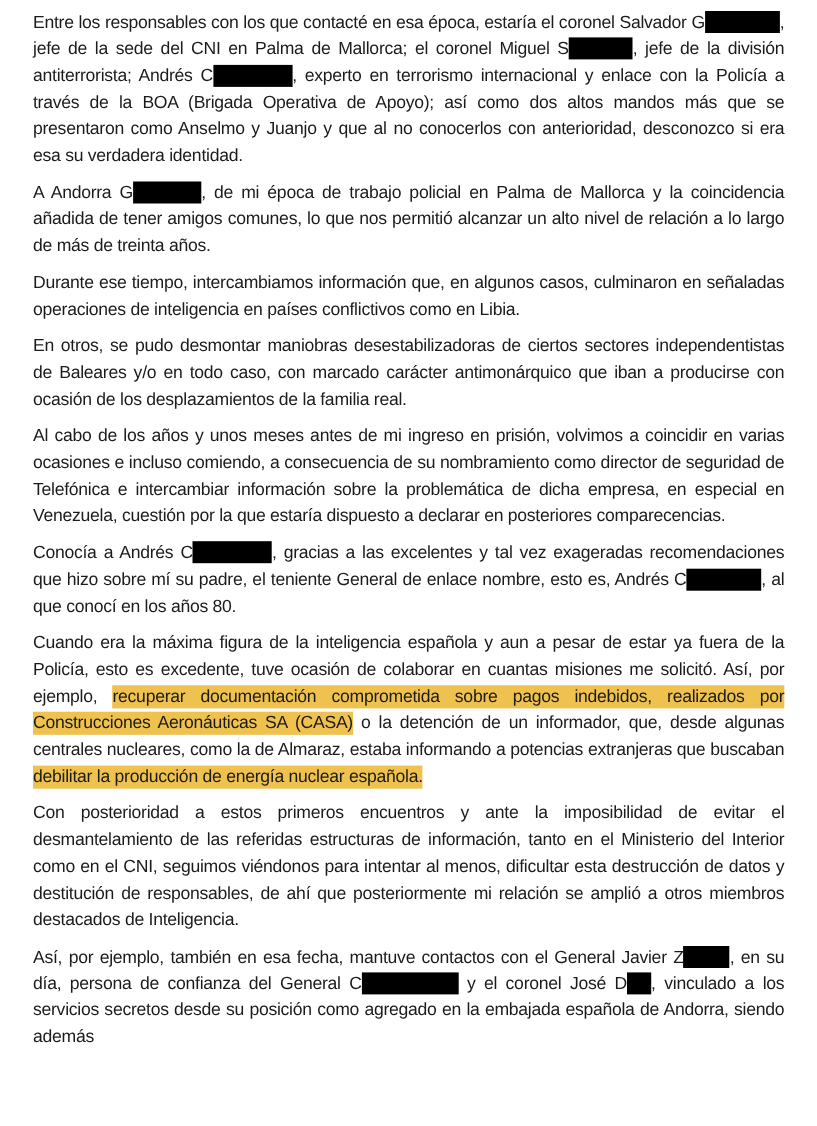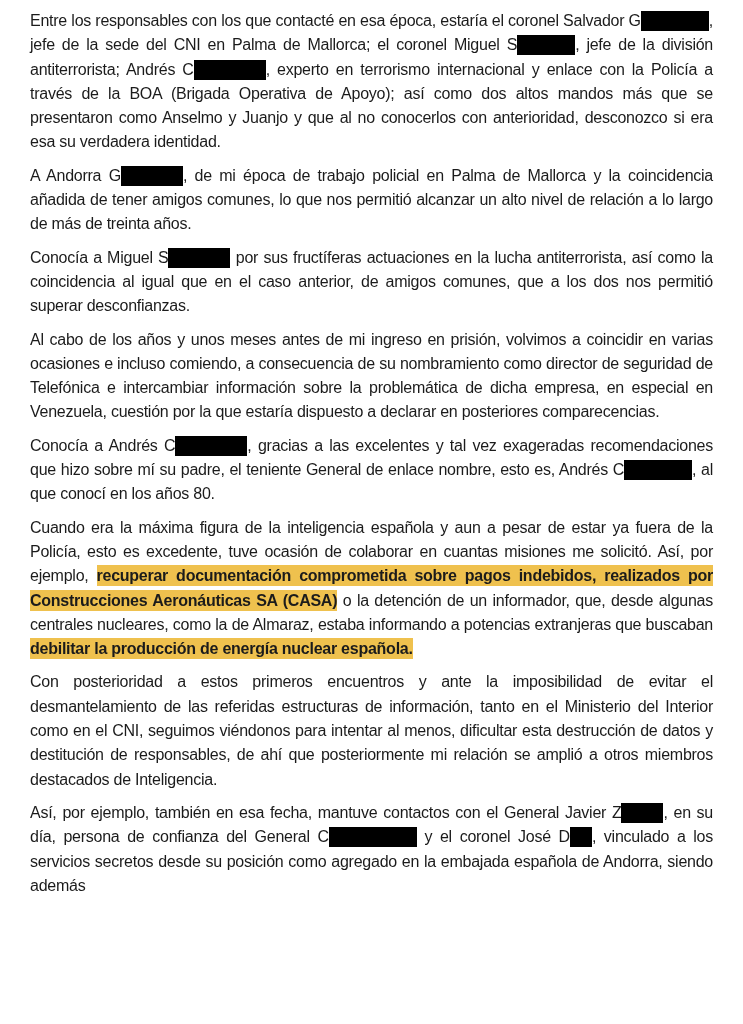--- a/index.html
+++ b/index.html
@@ -29,37 +29,37 @@
     line-height:24.3px;
     text-align:justify;
     text-justify:inter-word;
   }
   span.txt{ color:var(--ink); }
   span.hl{
     background:var(--hl);
     color:var(--ink);
     padding:2px 0;
     box-decoration-break:clone;
-    font-weight:bold;
     -webkit-box-decoration-break:clone;
   }
   span.redaction{
     display:inline-block;
     height:20px;
     background:var(--redact);
     vertical-align:-5px;
   }
 </style>
 </head>
 <body>
 
 <div class="page">
   <div id="doc">
       <p class="para"><span class="txt">Entre los responsables con los que contacté en esa época, estaría el coronel Salvador G</span><span class="redaction" style="width: 68px;"></span><span class="txt">, jefe de la sede del CNI en Palma de Mallorca; el coronel Miguel S</span><span class="redaction" style="width: 58px;"></span><span class="txt">, jefe de la división antiterrorista; Andrés C</span><span class="redaction" style="width: 72px;"></span><span class="txt">, experto en terrorismo internacional y enlace con la Policía a través de la BOA (Brigada Operativa de Apoyo); así como dos altos mandos más que se presentaron como Anselmo y Juanjo y que al no conocerlos con anterioridad, desconozco si era esa su verdadera identidad.</span></p>
       <p class="para"><span class="txt">A Andorra G</span><span class="redaction" style="width: 62px;"></span><span class="txt">, de mi época de trabajo policial en Palma de Mallorca y la coincidencia añadida de tener amigos comunes, lo que nos permitió alcanzar un alto nivel de relación a lo largo de más de treinta años.</span></p>
-      <p class="para"><span class="txt">Conocía a Miguel S</span><span class="redaction" style="width: 62px;"></span><span class="txt"> por sus fructíferas actuaciones en la lucha antiterrorista, así como la coincidencia al igual que en el caso anterior, de amigos comunes, que a los dos nos permitió superar desconfianzas.</span></p>
+      <p class="para"><span class="txt">Durante ese tiempo, intercambiamos información que, en algunos casos, culminaron en señaladas operaciones de inteligencia en países conflictivos como en Libia.</span></p>
+      <p class="para"><span class="txt">En otros, se pudo desmontar maniobras desestabilizadoras de ciertos sectores independentistas de Baleares y/o en todo caso, con marcado carácter antimonárquico que iban a producirse con ocasión de los desplazamientos de la familia real.</span></p>
       <p class="para"><span class="txt">Al cabo de los años y unos meses antes de mi ingreso en prisión, volvimos a coincidir en varias ocasiones e incluso comiendo, a consecuencia de su nombramiento como director de seguridad de Telefónica e intercambiar información sobre la problemática de dicha empresa, en especial en Venezuela, cuestión por la que estaría dispuesto a declarar en posteriores comparecencias.</span></p>
       <p class="para"><span class="txt">Conocía a Andrés C</span><span class="redaction" style="width: 72px;"></span><span class="txt">, gracias a las excelentes y tal vez exageradas recomendaciones que hizo sobre mí su padre, el teniente General de enlace nombre, esto es, Andrés C</span><span class="redaction" style="width: 68px;"></span><span class="txt">, al que conocí en los años 80.</span></p>
       <p class="para"><span class="txt">Cuando era la máxima figura de la inteligencia española y aun a pesar de estar ya fuera de la Policía, esto es excedente, tuve ocasión de colaborar en cuantas misiones me solicitó. Así, por ejemplo, </span><span class="hl">recuperar documentación comprometida sobre pagos indebidos, realizados por Construcciones Aeronáuticas SA (CASA)</span><span class="txt"> o la detención de un informador, que, desde algunas centrales nucleares, como la de Almaraz, estaba informando a potencias extranjeras que buscaban </span><span class="hl">debilitar la producción de energía nuclear española.</span></p>
       <p class="para"><span class="txt">Con posterioridad a estos primeros encuentros y ante la imposibilidad de evitar el desmantelamiento de las referidas estructuras de información, tanto en el Ministerio del Interior como en el CNI, seguimos viéndonos para intentar al menos, dificultar esta destrucción de datos y destitución de responsables, de ahí que posteriormente mi relación se amplió a otros miembros destacados de Inteligencia.</span></p>
       <p class="para"><span class="txt">Así, por ejemplo, también en esa fecha, mantuve contactos con el General Javier Z</span><span class="redaction" style="width: 42px;"></span><span class="txt">, en su día, persona de confianza del General C</span><span class="redaction" style="width: 88px;"></span><span class="txt"> y el coronel José D</span><span class="redaction" style="width: 22px;"></span><span class="txt">, vinculado a los servicios secretos desde su posición como agregado en la embajada española de Andorra, siendo además</span></p>
     </div>
 </div>
 
 </body></html>

